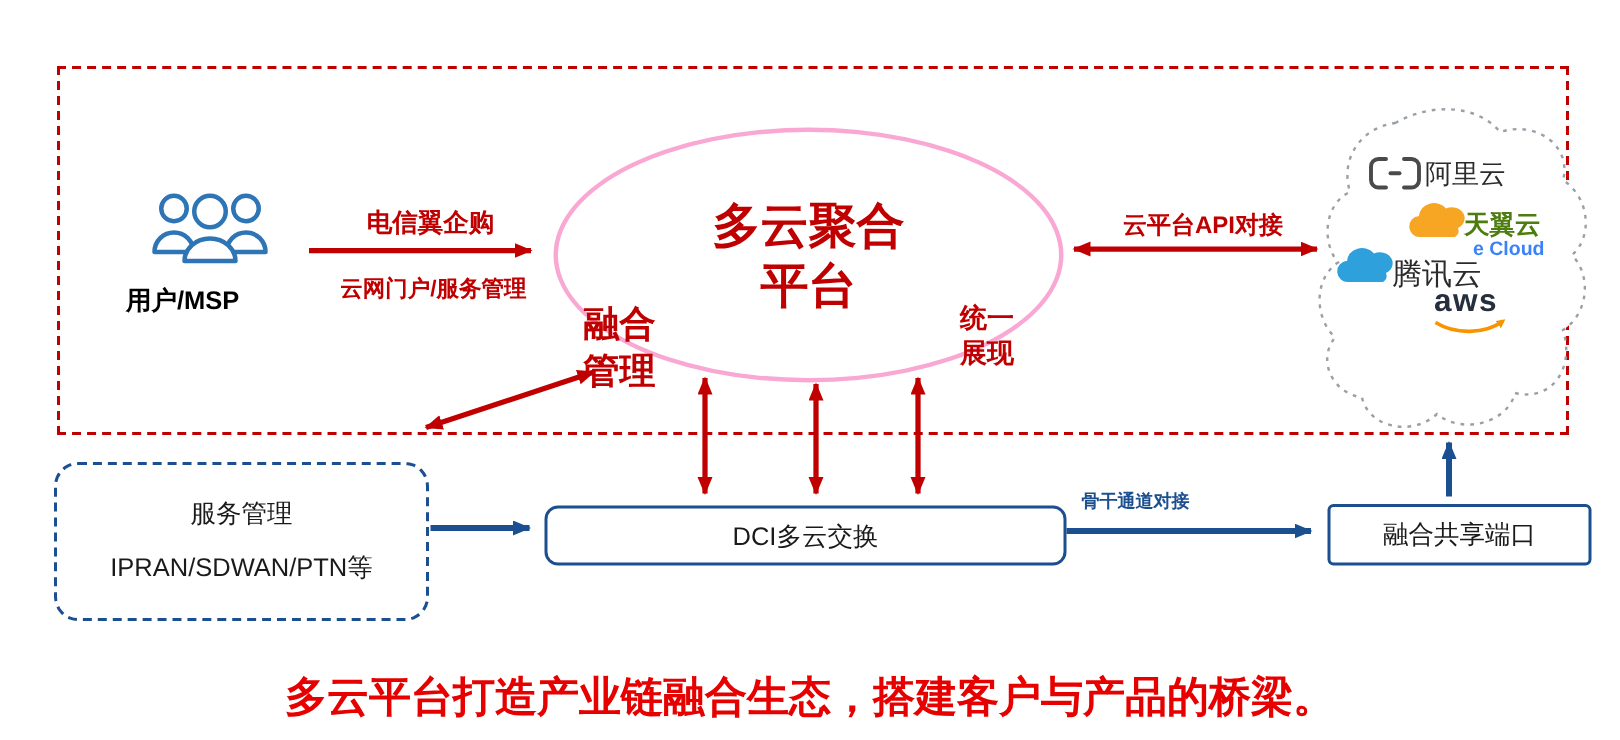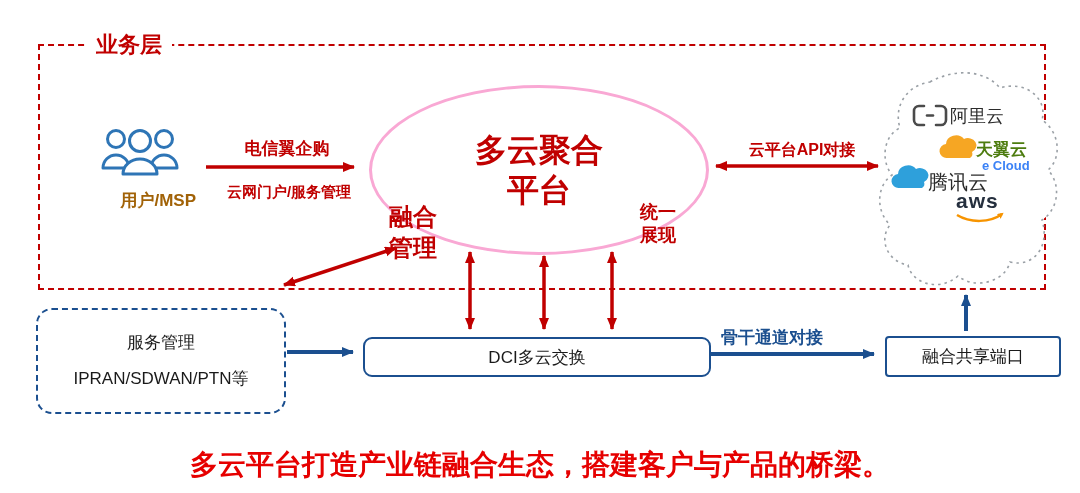--- a/index.html
+++ b/index.html
@@ -22,23 +22,23 @@
   
   .lbl{position:absolute;font-weight:bold;z-index:3;}
   .red{color:#c00000;}
   .blue{color:#1b4f8f;}
   .pre{white-space:pre-line;}
   .fusion{left:386px;top:201px;width:54px;font-size:24px;text-align:center;line-height:1.3;}
   .unified{left:631px;top:201px;width:54px;font-size:18px;text-align:center;line-height:1.3;}
   .edge-purchase{left:212px;top:137px;width:150px;text-align:center;font-size:17px;}
   .edge-portal{left:204px;top:183px;width:170px;text-align:center;font-size:15px;}
   .edge-api{left:735px;top:140px;width:134px;text-align:center;font-size:16px;}
-  .edge-backbone{left:721px;top:326px;width:125px;font-size:17px;}
+  .edge-backbone{left:721px;top:326px;width:125px;font-size:12px;}
   .edge-isolation{left:716px;top:369px;width:145px;font-size:16px;}
-  .user-label{left:84px;top:189px;width:112px;text-align:right;font-size:17px;color:#a16207;}
+  .user-label{left:84px;top:189px;width:112px;text-align:left;font-size:17px;color:#000000;}
   
   .box{position:absolute;border:2px solid #1b4f8f;background:#fff;display:flex;
     align-items:center;justify-content:center;color:#1a1a1a;z-index:2;text-align:center;}
   .box-dedicated{left:36px;top:308px;width:246px;height:102px;border-style:dashed;
     border-radius:16px;font-size:17px;line-height:2.1;}
   .box-dci{left:363px;top:337px;width:344px;height:36px;border-radius:9px;font-size:17px;}
   .box-port{left:885px;top:336px;width:172px;height:37px;border-radius:4px;font-size:17px;}
   
   .prov{position:absolute;z-index:3;}
   .prov-ali{left:950px;top:104px;font-size:18px;color:#2b2b2b;}
@@ -110,21 +110,20 @@
       <line x1="927" y1="115.5" x2="933" y2="115.5"></line>
     </g>
 
     <path d="M947,158 a7,7 0 0 1 -1,-14 a10,9 0 0 1 18,-5 a8,7 0 0 1 8,13 a5,5 0 0 1 -2,6 z" fill="#f6a623"></path>
 
     <path d="M899,188 a7,7 0 0 1 -1,-14 a10,9 0 0 1 18,-5 a8,7 0 0 1 8,13 a5,5 0 0 1 -2,6 z" fill="#2ea0db"></path>
 
     <path d="M957,215 C970,223 990,223 1002,214" fill="none" stroke="#f79400" stroke-width="2.5" marker-end="url(#mO)"></path>
   </svg>
 
-  <div class="layer-label">业务层</div>
 
   <div class="lbl user-label">用户/MSP</div>
 
   <div class="lbl red edge-purchase">电信翼企购</div>
   <div class="lbl red edge-portal">云网门户/服务管理</div>
 
   <div class="ellipse">
     <div class="ellipse-title">多云聚合
 平台</div>
   </div>

